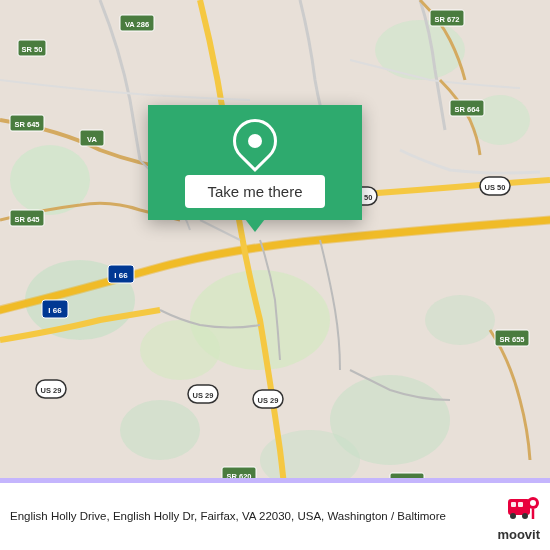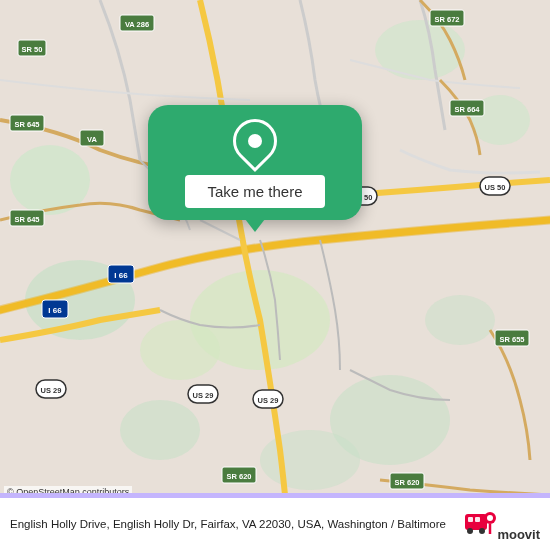--- a/index.html
+++ b/index.html
@@ -35,21 +35,21 @@
       height: 100%;
     }
 
     
     #popup-card {
       position: absolute;
       top: 105px;
       left: 148px;
       width: 214px;
       background: #2eaa6e;
-      border-radius: 20px;
+      border-radius: 0;
       display: flex;
       flex-direction: column;
       align-items: center;
       padding: 14px 12px 12px 12px;
       box-shadow: 0 4px 16px rgba(0,0,0,0.3);
       z-index: 10;
     }
 
     #popup-card::after {
       content: '';
@@ -117,21 +117,21 @@
 
     #address-text {
       font-size: 11.5px;
       color: #222;
       line-height: 1.4;
       flex: 1;
     }
 
     #moovit-logo {
       display: flex;
-      flex-direction: row;
+      flex-direction: column;
       align-items: flex-end;
       margin-left: 8px;
     }
 
     .moovit-text {
       font-size: 13px;
       font-weight: bold;
       color: #333;
     }
 

